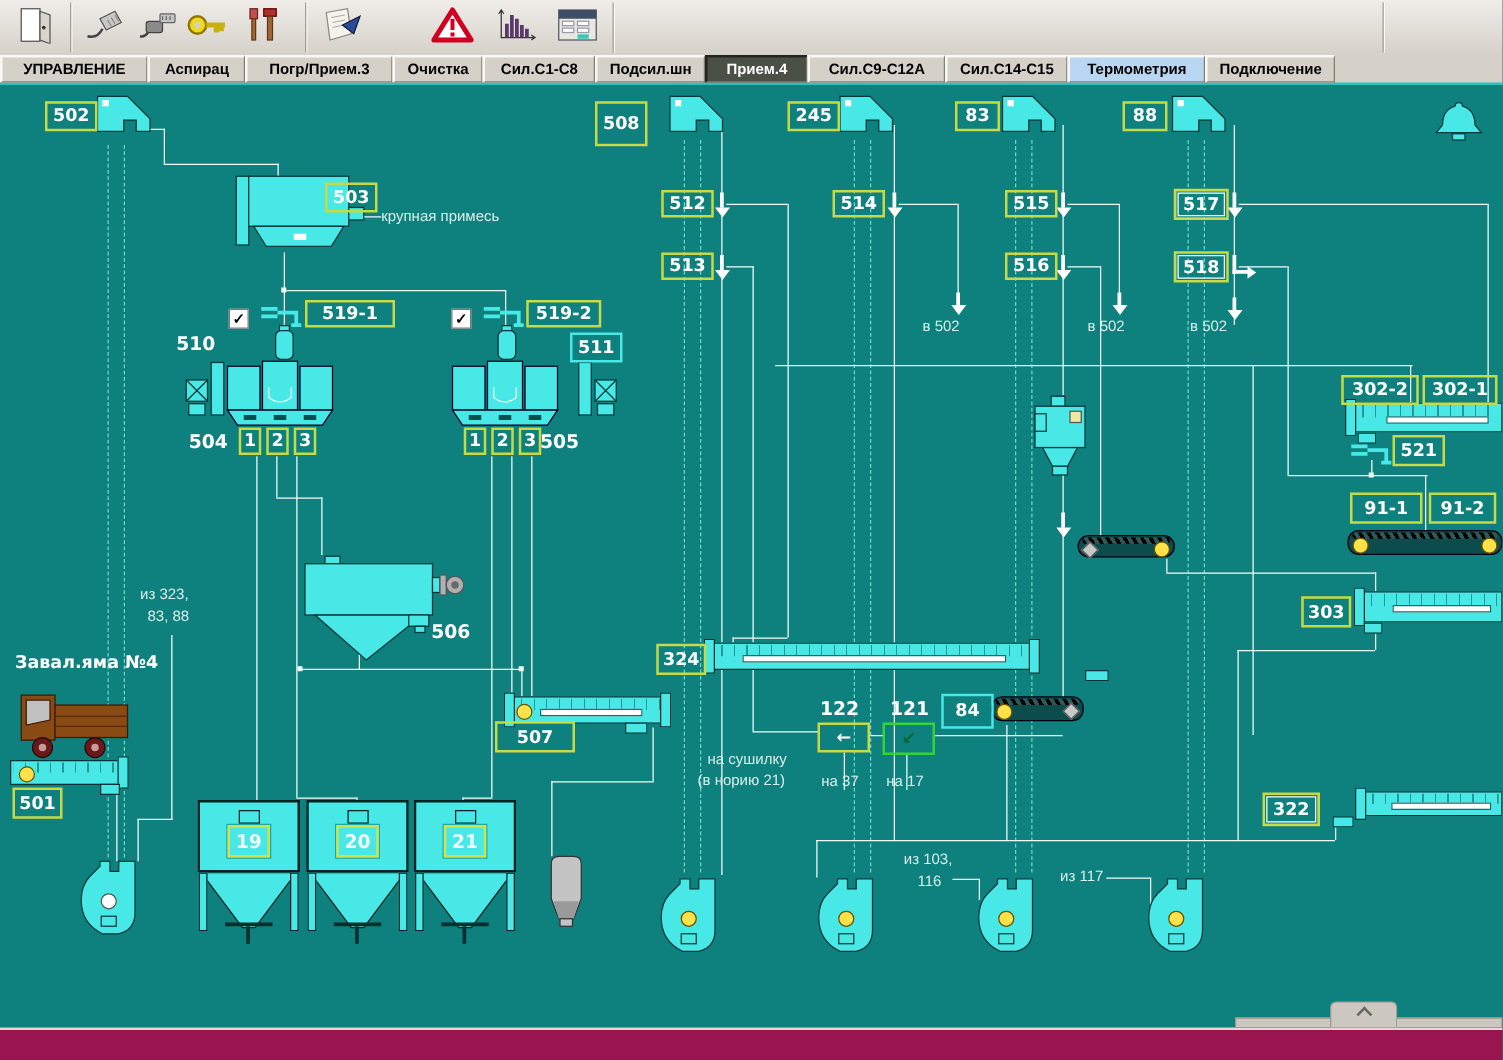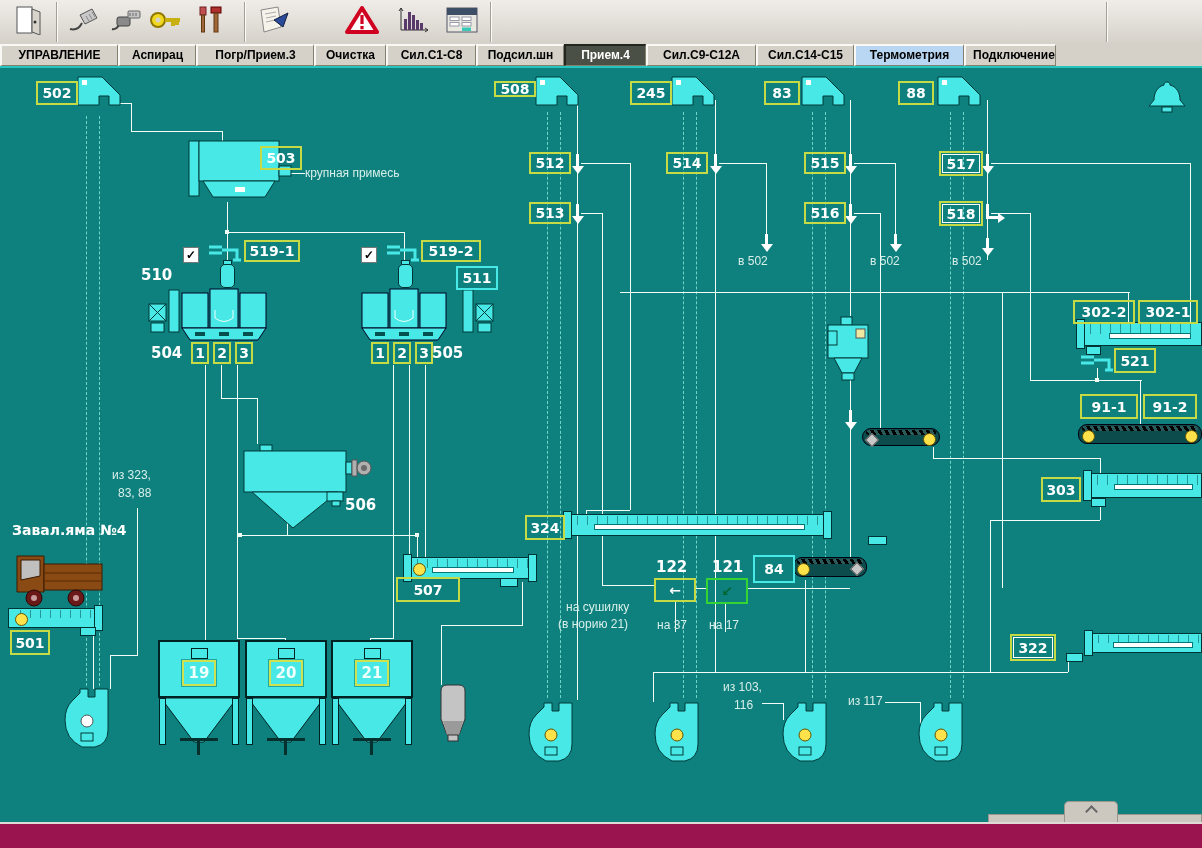--- a/index.html
+++ b/index.html
@@ -146,21 +146,21 @@
   <div class="tab" style="width:118px">УПРАВЛЕНИЕ</div>
   <div class="tab" style="width:78px">Аспирац</div>
   <div class="tab" style="width:118px">Погр/Прием.3</div>
   <div class="tab" style="width:72px">Очистка</div>
   <div class="tab" style="width:90px">Сил.С1-С8</div>
   <div class="tab" style="width:88px">Подсил.шн</div>
   <div class="tab active" style="width:82px">Прием.4</div>
   <div class="tab" style="width:110px">Сил.С9-С12А</div>
   <div class="tab" style="width:98px">Сил.С14-С15</div>
   <div class="tab info" style="width:110px">Термометрия</div>
-  <div class="tab" style="width:92px">Подключение</div>
+  <div class="tab" style="width:104px">Подключение</div>
 </div>
 
 <div id="canvas">
 
   <i class="dash" style="left:86px;top:46px;height:570px"></i>
   <i class="dash" style="left:99px;top:46px;height:570px"></i>
   <i class="dash" style="left:547px;top:42px;height:586px"></i>
   <i class="dash" style="left:560px;top:42px;height:586px"></i>
   <i class="dash" style="left:683px;top:42px;height:586px"></i>
   <i class="dash" style="left:696px;top:42px;height:586px"></i>
@@ -514,32 +514,32 @@
   <span style="position:absolute;left:331px;top:628px"><svg width="82" height="48">
         <path d="M3,0 H79 L46,44 H36 Z" fill="#48e8e6" stroke="#022"></path>
       </svg></span>
   <i class="silleg" style="left:332px;top:628px;width:7px;height:47px"></i>
   <i class="silleg" style="left:405px;top:628px;width:7px;height:47px"></i>
   <i class="sgate" style="left:353px;top:668px;width:38px;height:3px"></i>
   <i class="sgate" style="left:370px;top:671px;width:3px;height:14px"></i>
 
   <div class="lbox" style="left:36px;top:11px;width:42px;height:24px">502</div>
   <div class="lbox" style="left:260px;top:76px;width:42px;height:24px">503</div>
-  <div class="lbox" style="left:494px;top:11px;width:42px;height:16px">508</div>
+  <div class="lbox" style="left:476px;top:11px;width:42px;height:36px">508</div>
   <div class="lbox" style="left:630px;top:11px;width:42px;height:24px">245</div>
   <div class="lbox" style="left:764px;top:11px;width:36px;height:24px">83</div>
   <div class="lbox" style="left:898px;top:11px;width:36px;height:24px">88</div>
   <div class="lbox" style="left:529px;top:82px;width:42px;height:22px">512</div>
   <div class="lbox" style="left:529px;top:132px;width:42px;height:22px">513</div>
   <div class="lbox" style="left:666px;top:82px;width:42px;height:22px">514</div>
   <div class="lbox" style="left:804px;top:82px;width:42px;height:22px">515</div>
   <div class="lbox" style="left:804px;top:132px;width:42px;height:22px">516</div>
   <div class="lbox dbl" style="left:939px;top:81px;width:44px;height:25px">517</div>
   <div class="lbox dbl" style="left:939px;top:131px;width:44px;height:25px">518</div>
-  <div class="lbox" style="left:244px;top:170px;width:56px;height:22px">519-1</div>
+  <div class="lbox" style="left:244px;top:170px;width:72px;height:22px">519-1</div>
   <div class="lbox" style="left:421px;top:170px;width:60px;height:22px">519-2</div>
   <div class="lbox cyb" style="left:456px;top:196px;width:42px;height:24px">511</div>
   <div class="lbox" style="left:525px;top:445px;width:40px;height:25px">324</div>
   <div class="lbox" style="left:396px;top:507px;width:64px;height:25px">507</div>
   <div class="lbox" style="left:10px;top:560px;width:40px;height:25px">501</div>
   <div class="lbox" style="left:1073px;top:230px;width:62px;height:24px">302-2</div>
   <div class="lbox" style="left:1138px;top:230px;width:60px;height:24px">302-1</div>
   <div class="lbox" style="left:1114px;top:278px;width:42px;height:25px">521</div>
   <div class="lbox" style="left:1080px;top:324px;width:58px;height:25px">91-1</div>
   <div class="lbox" style="left:1143px;top:324px;width:54px;height:25px">91-2</div>

